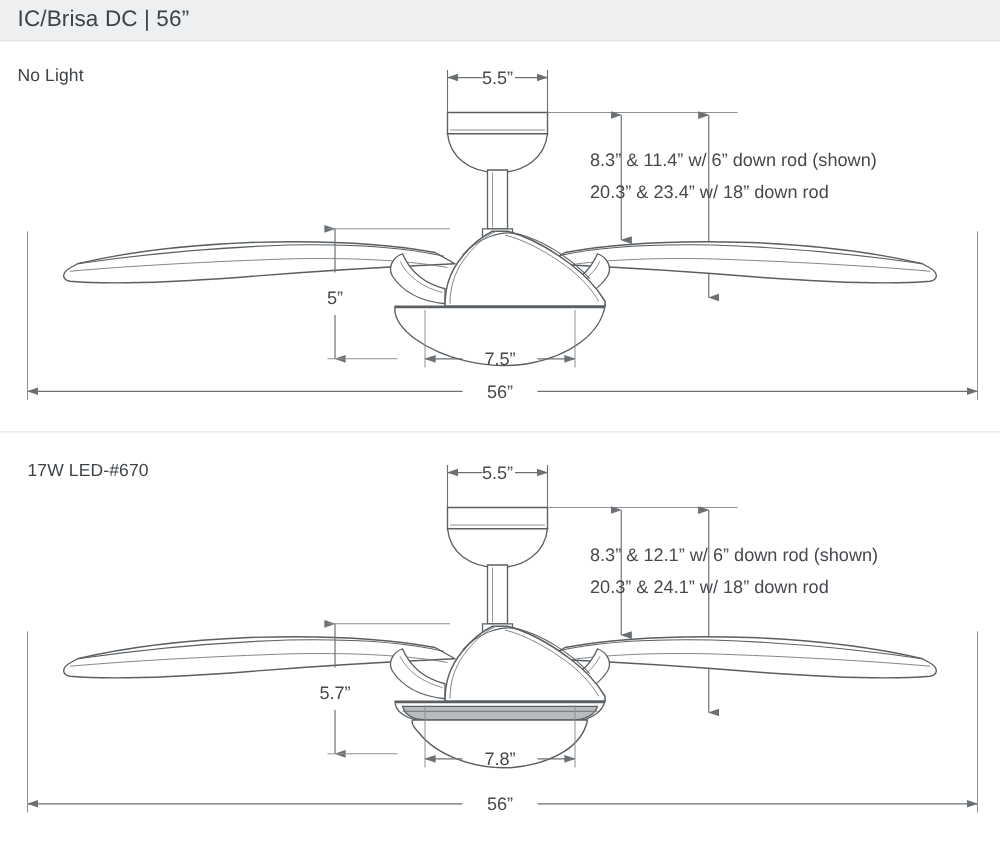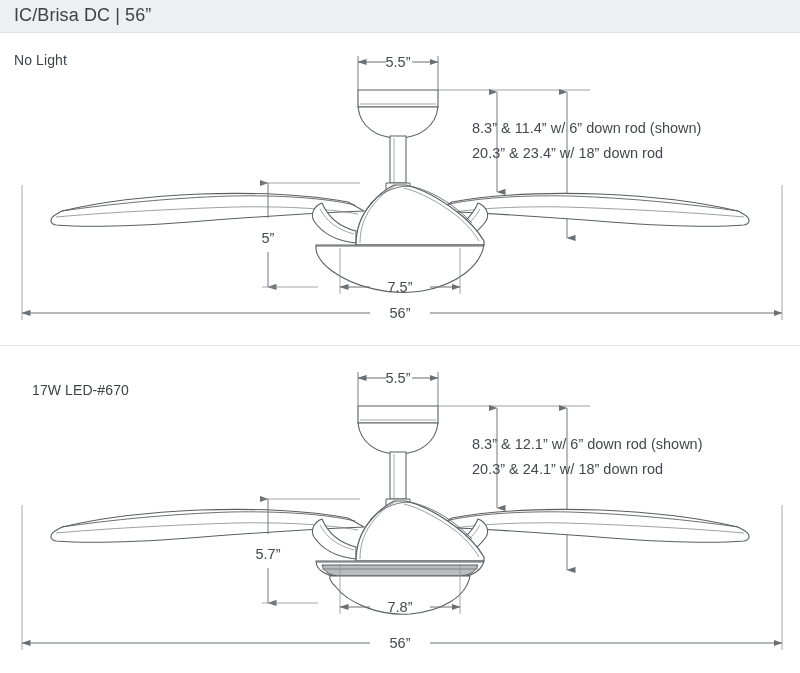--- a/index.html
+++ b/index.html
@@ -45,21 +45,21 @@
   
   .panel-label {
     position: absolute;
     font-size: 14px;
     font-weight: 400;
     color: #3e4347;
     white-space: nowrap;
     letter-spacing: 0.1px;
   }
   #label-nolight { left: 14px; top: 52px; }
-  #label-led     { left: 32px; top: 368px; margin-top: 14px; }
+  #label-led     { left: 22px; top: 368px; }
 
   
   .panel-divider {
     position: absolute;
     left: 0;
     top: 345px;
     width: 800px;
     height: 1px;
     background: #e3e6e8;
   }

